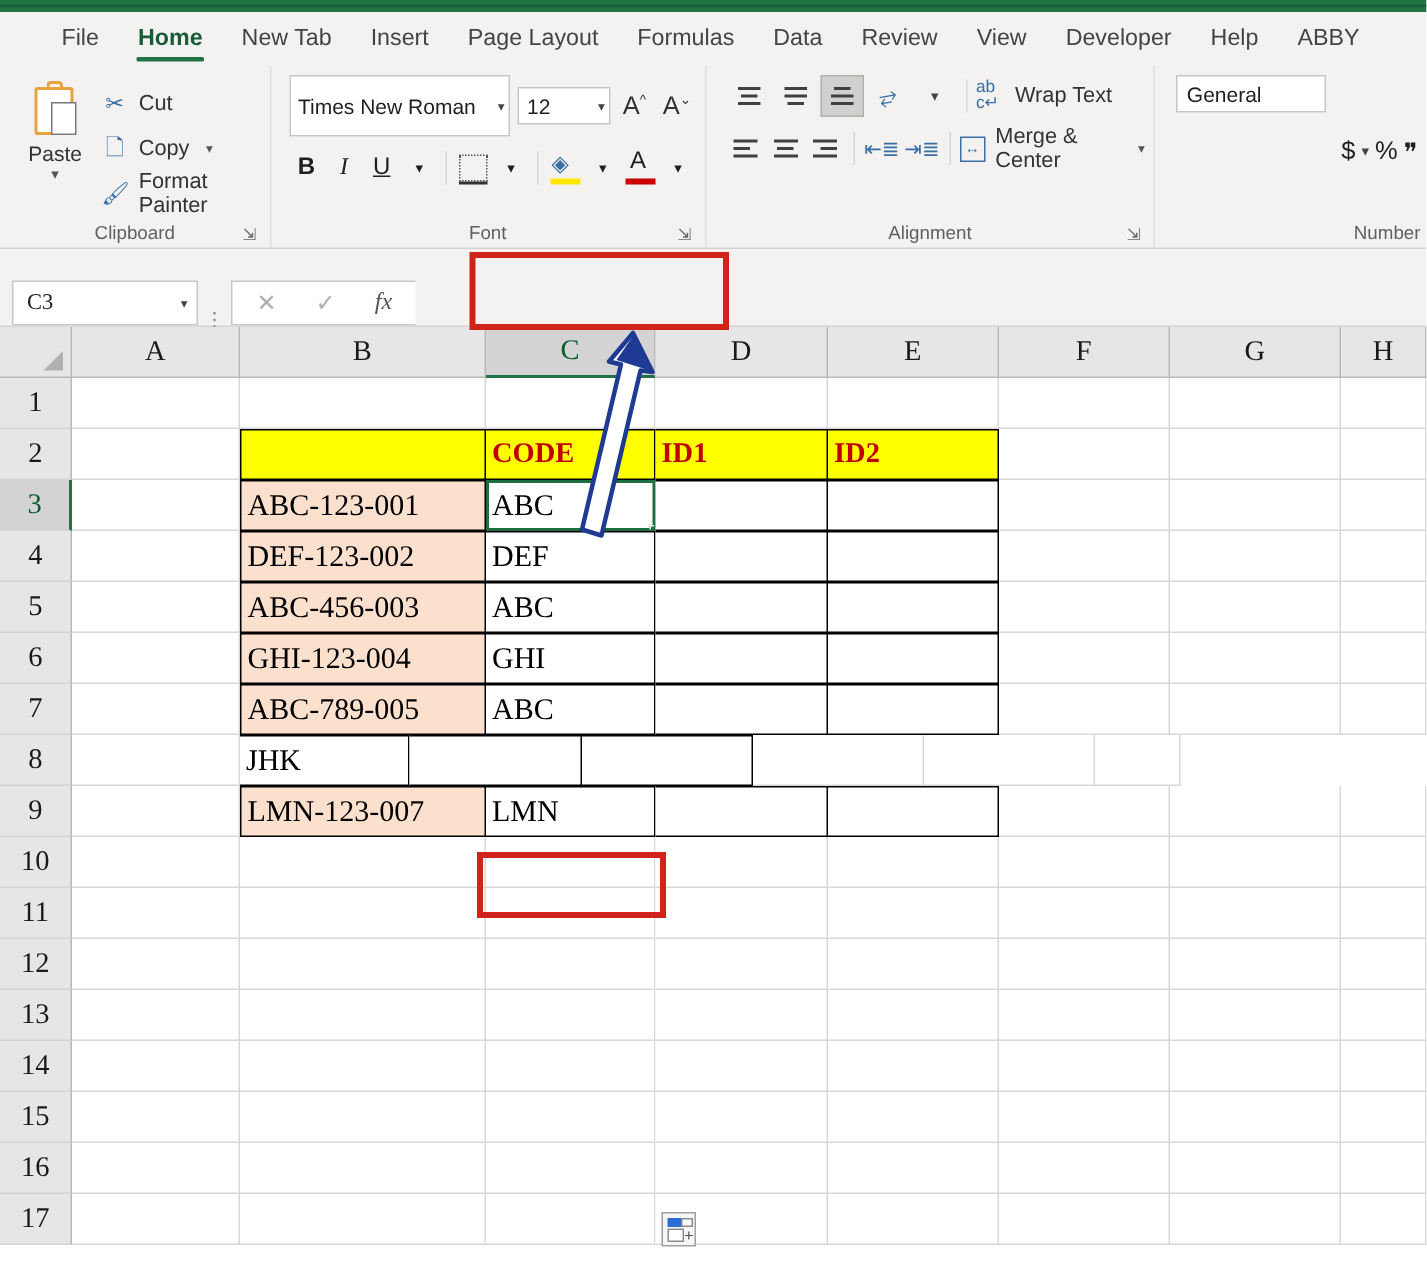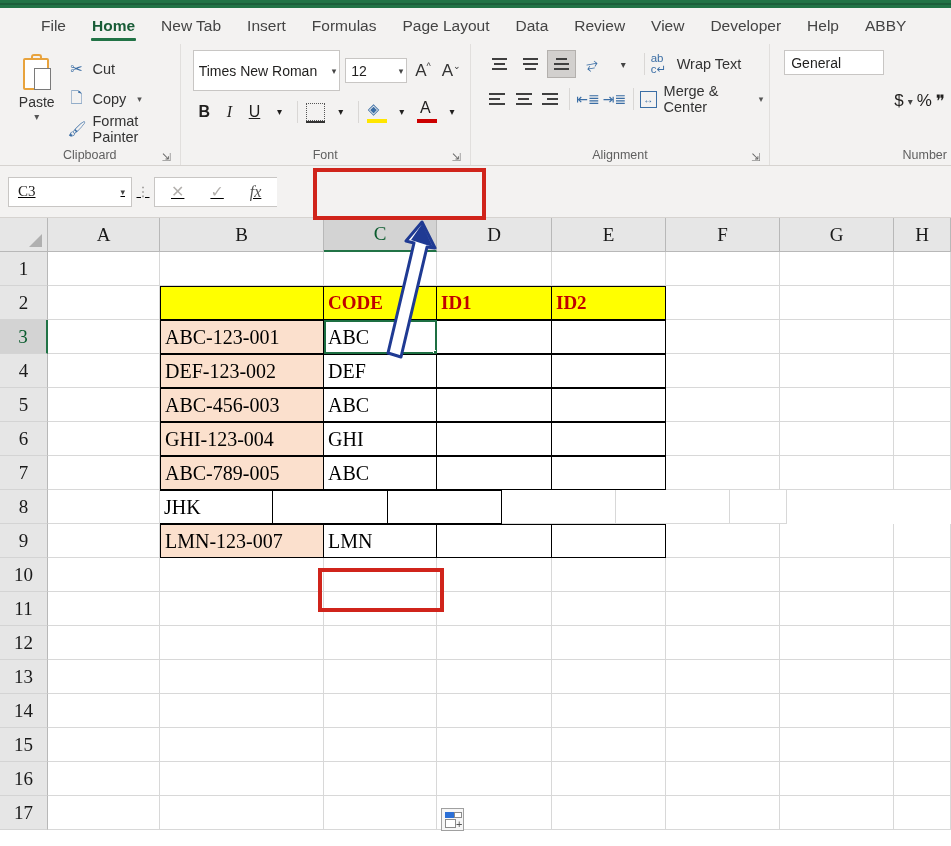--- a/index.html
+++ b/index.html
@@ -123,22 +123,22 @@
   .g-number{ width:auto; flex:1; }
   .num-box{
     height:25px; border:1px solid #c8c6c4; background:#fff; margin-left:8px;
     font-size:14px; color:#201f1e; display:flex; align-items:center; padding:0 6px;
     min-width:100px;
   }
   .num-row2{ display:flex; align-items:center; gap:4px; padding:9px 0 0 10px; font-size:17px; color:#201f1e; }
 
   
   .formula-bar{
-    height:52px; background:#f3f2f1; display:flex; align-items:center;
-    border-bottom:1px solid #d6d3d0; position:relative; padding:0 0 0 8px;text-decoration:underline;
+    height:52px; background:#f3f2f1; display:flex; align-items:flex-end;
+    border-bottom:1px solid #d6d3d0; position:relative; padding:0 0 0 8px;
   }
   .name-box{
     width:124px; height:30px; background:#fff; border:1px solid #c8c6c4;
     display:flex; align-items:center; justify-content:space-between;
     padding:0 6px 0 9px; font-size:15px; color:#201f1e;
     font-family:"Liberation Serif", serif;
   }
   .nb-caret{ font-size:9px; color:#444; }
   .fb-dots{ width:22px; text-align:center; color:#8a8886; font-size:13px; letter-spacing:0; line-height:8px; }
   .fb-btns{
@@ -232,24 +232,24 @@
   <div class="tab active">
       <span>Home</span>
     </div>
   <div class="tab">
       <span>New Tab</span>
     </div>
   <div class="tab">
       <span>Insert</span>
     </div>
   <div class="tab">
+      <span>Page Layout</span>
+    </div>
+  <div class="tab">
       <span>Formulas</span>
-    </div>
-  <div class="tab">
-      <span>Page Layout</span>
     </div>
   <div class="tab">
       <span>Data</span>
     </div>
   <div class="tab">
       <span>Review</span>
     </div>
   <div class="tab">
       <span>View</span>
     </div>

